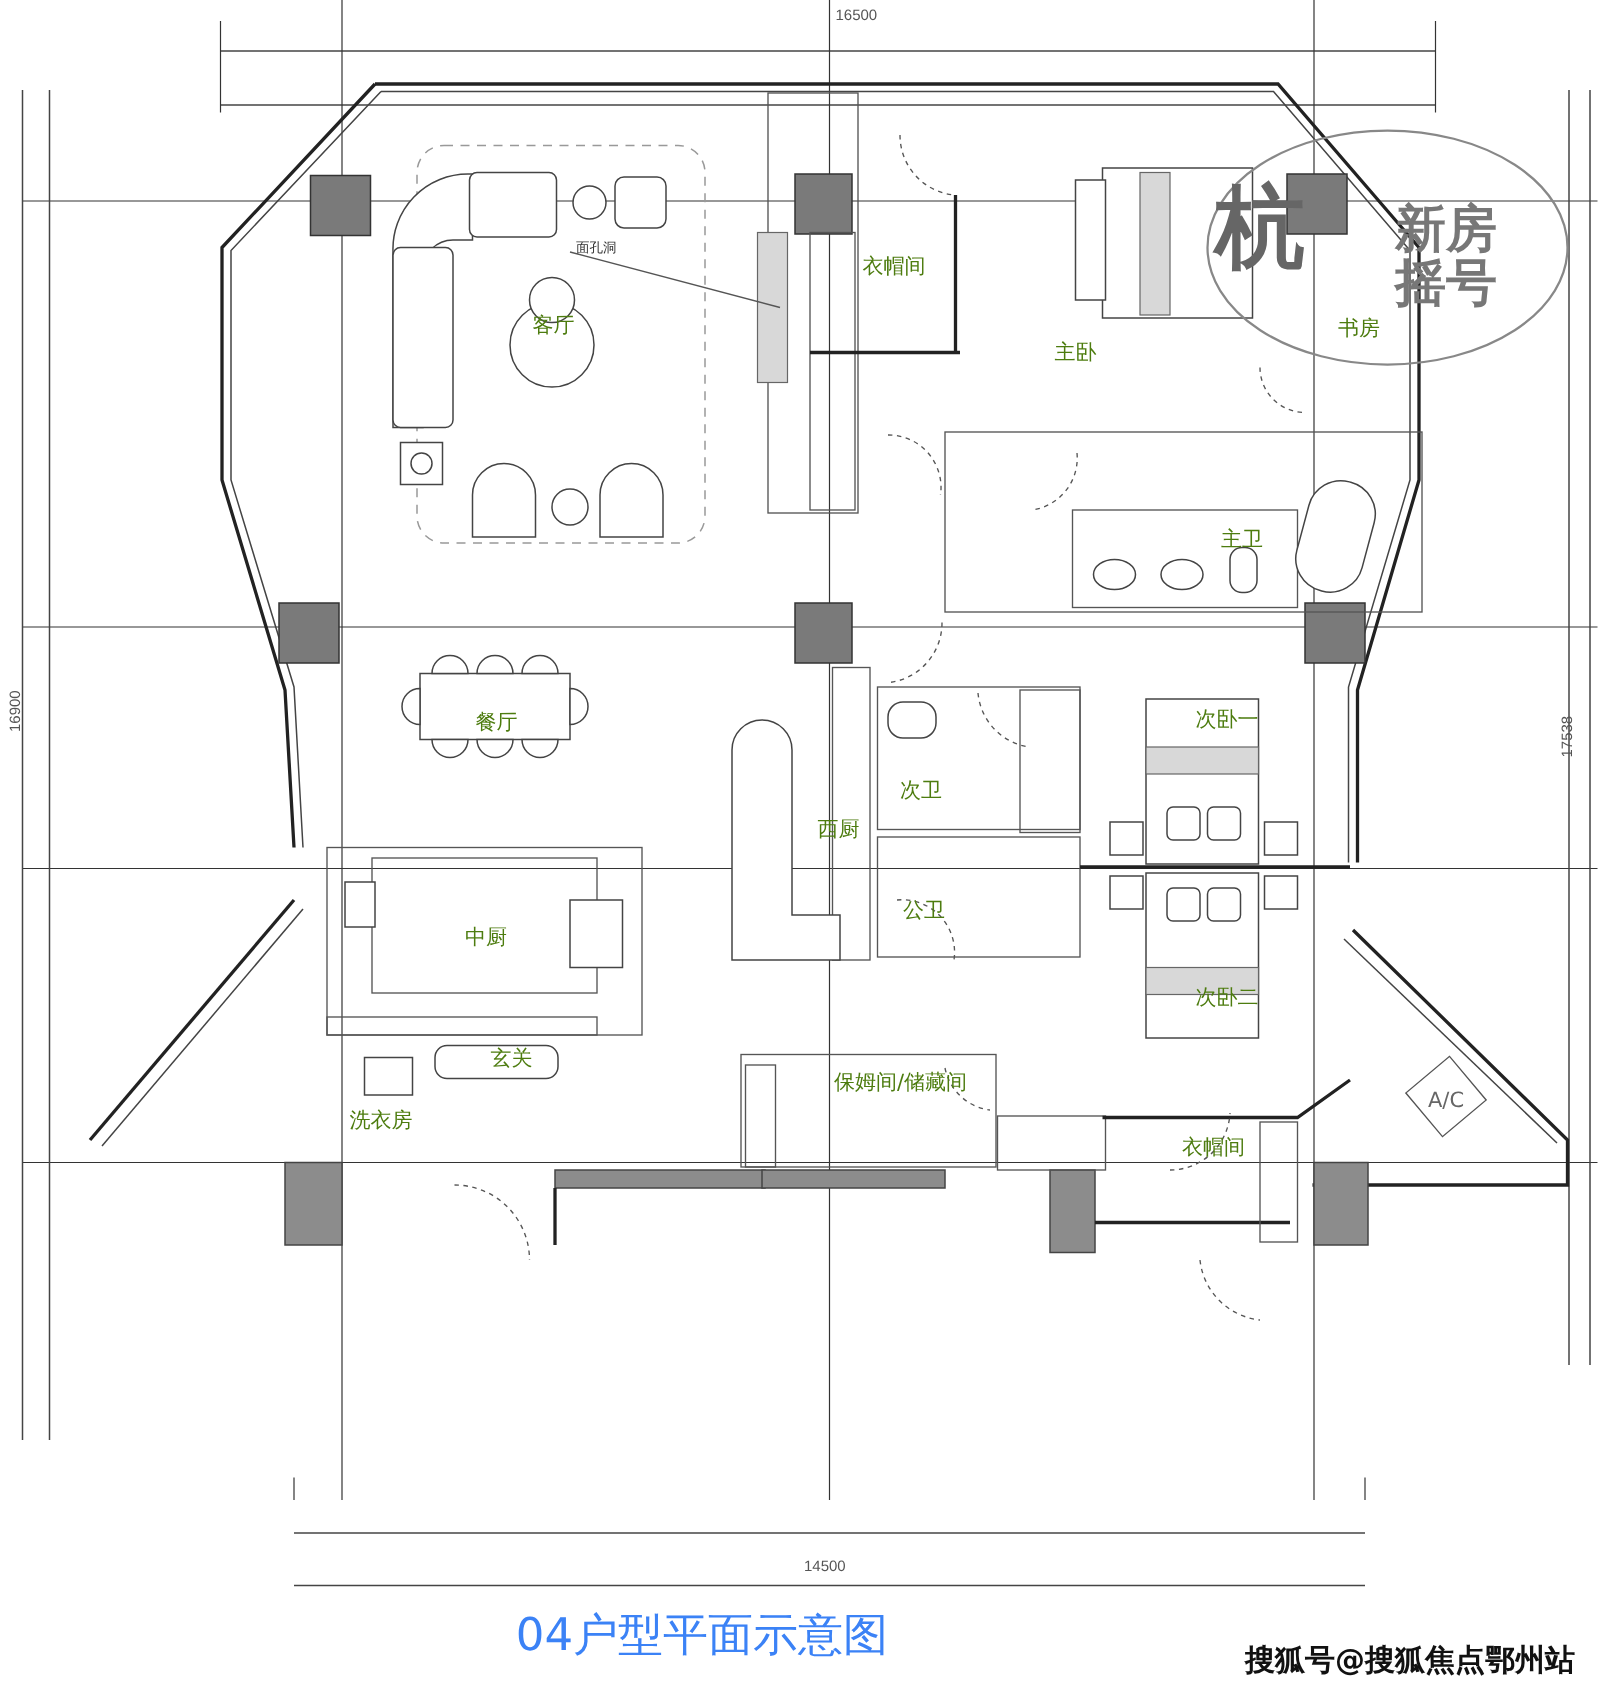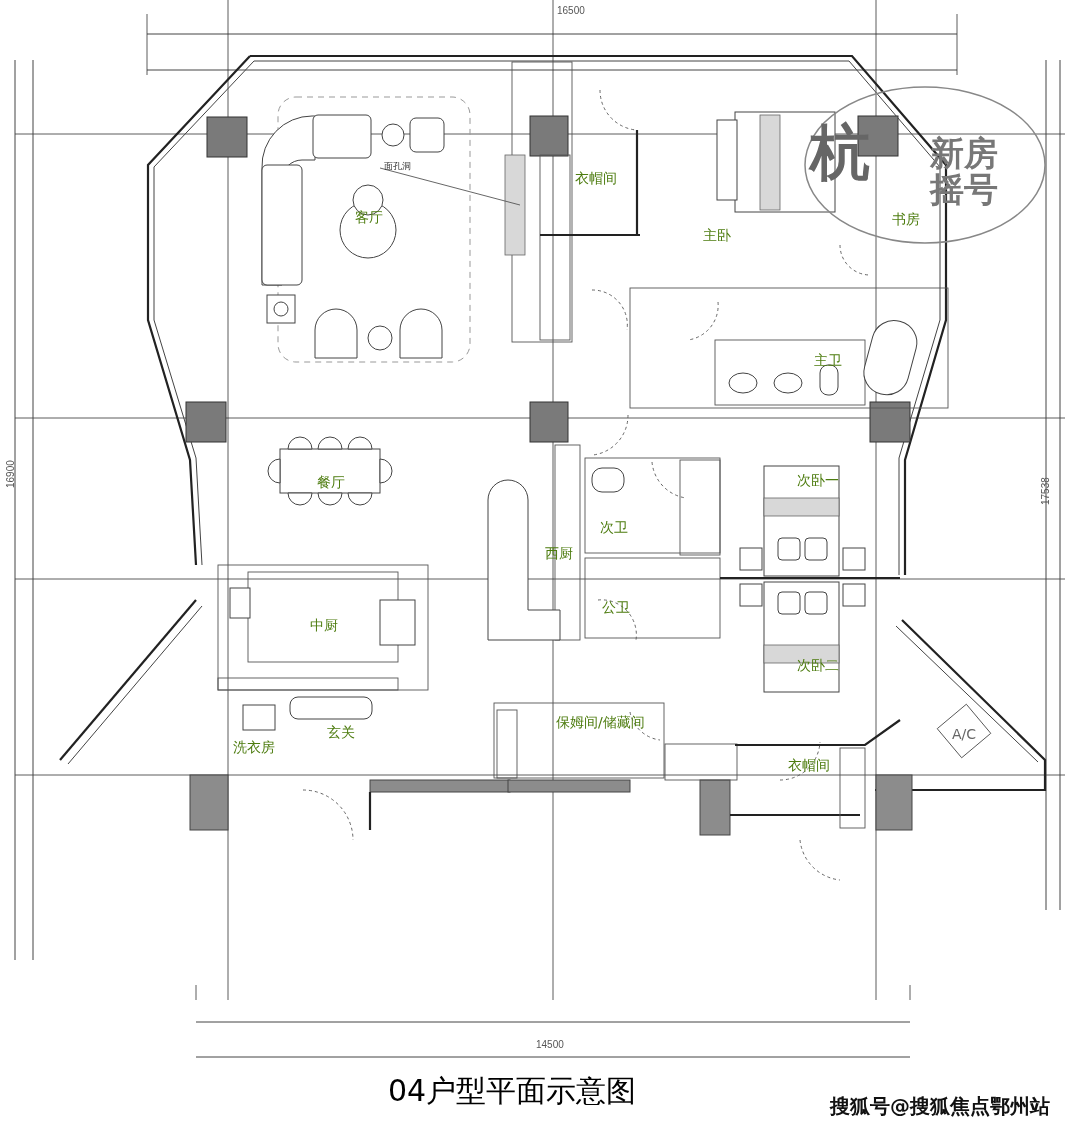--- a/index.html
+++ b/index.html
@@ -13,21 +13,21 @@
   .dash{fill:none;stroke:#999;stroke-width:1;stroke-dasharray:6 5;}
   .door{fill:none;stroke:#555;stroke-width:0.9;stroke-dasharray:3 3;}
   .col{fill:#7a7a7a;stroke:#333;stroke-width:1;}
   .solid{fill:#8c8c8c;stroke:#444;stroke-width:1;}
   .furn{fill:#fff;stroke:#444;stroke-width:1;}
   .grey{fill:#d8d8d8;stroke:#666;stroke-width:0.8;}
   .room-label{position:absolute;font-family:"DejaVu Sans",sans-serif;font-size:14px;color:#4d7c0f;white-space:nowrap;line-height:1;}
   .dim-label{position:absolute;font-family:"Liberation Sans",sans-serif;font-size:10px;color:#555;white-space:nowrap;line-height:1;}
   .dim-v{transform:rotate(-90deg);transform-origin:left top;}
   .small-label{position:absolute;font-size:9px;color:#333;white-space:nowrap;line-height:1;}
-  .caption{position:absolute;left:0;top:1076px;width:936px;text-align:center;font-size:30px;color:#000000;line-height:1;font-family:"DejaVu Sans",sans-serif;margin-left:44px;}
+  .caption{position:absolute;left:0;top:1076px;width:936px;text-align:center;font-size:30px;color:#3b82f6;line-height:1;font-family:"DejaVu Sans",sans-serif;}
   .watermark{position:absolute;right:30px;top:1096px;font-size:20px;color:#111;font-weight:bold;line-height:1;text-shadow:1px 1px 0 #fff,-1px -1px 0 #fff;}
   .stamp{position:absolute;left:780px;top:92px;width:270px;height:150px;}
   .stamp-text{position:absolute;font-size:34px;color:#777;line-height:1;font-weight:bold;}
 </style>
 </head>
 <body>
 
 <svg id="plan" viewBox="0 0 1080 1131" xmlns="http://www.w3.org/2000/svg">
 
   <g>
@@ -200,21 +200,21 @@
 <div class="dim-label dim-v" style="left:1041px;top:505px;">17538</div>
 
 <div class="small-label" style="left:384px;top:162px;">面孔洞</div>
 <div class="small-label" style="left:952px;top:727px;font-size:14px;color:#666;">A/C</div>
 
 <div class="room-label" style="left:355px;top:210px;text-align:right;">客厅</div>
 <div class="room-label" style="left:317px;top:475px;text-align:right;">餐厅</div>
 <div class="room-label" style="left:310px;top:618px;">中厨</div>
 <div class="room-label" style="left:521px;top:546px;margin-left:24px;">西厨</div>
 <div class="room-label" style="left:233px;top:740px;">洗衣房</div>
-<div class="room-label" style="left:327px;top:725px;text-align:right;">玄关</div>
+<div class="room-label" style="left:327px;top:699px;text-align:right;">玄关</div>
 <div class="room-label" style="left:575px;top:171px;">衣帽间</div>
 <div class="room-label" style="left:703px;top:228px;">主卧</div>
 <div class="room-label" style="left:892px;top:212px;">书房</div>
 <div class="room-label" style="left:814px;top:333px;margin-top:20px;">主卫</div>
 <div class="room-label" style="left:600px;top:520px;">次卫</div>
 <div class="room-label" style="left:602px;top:600px;">公卫</div>
 <div class="room-label" style="left:797px;top:473px;">次卧一</div>
 <div class="room-label" style="left:797px;top:658px;">次卧二</div>
 <div class="room-label" style="left:556px;top:715px;">保姆间/储藏间</div>
 <div class="room-label" style="left:788px;top:758px;">衣帽间</div>

